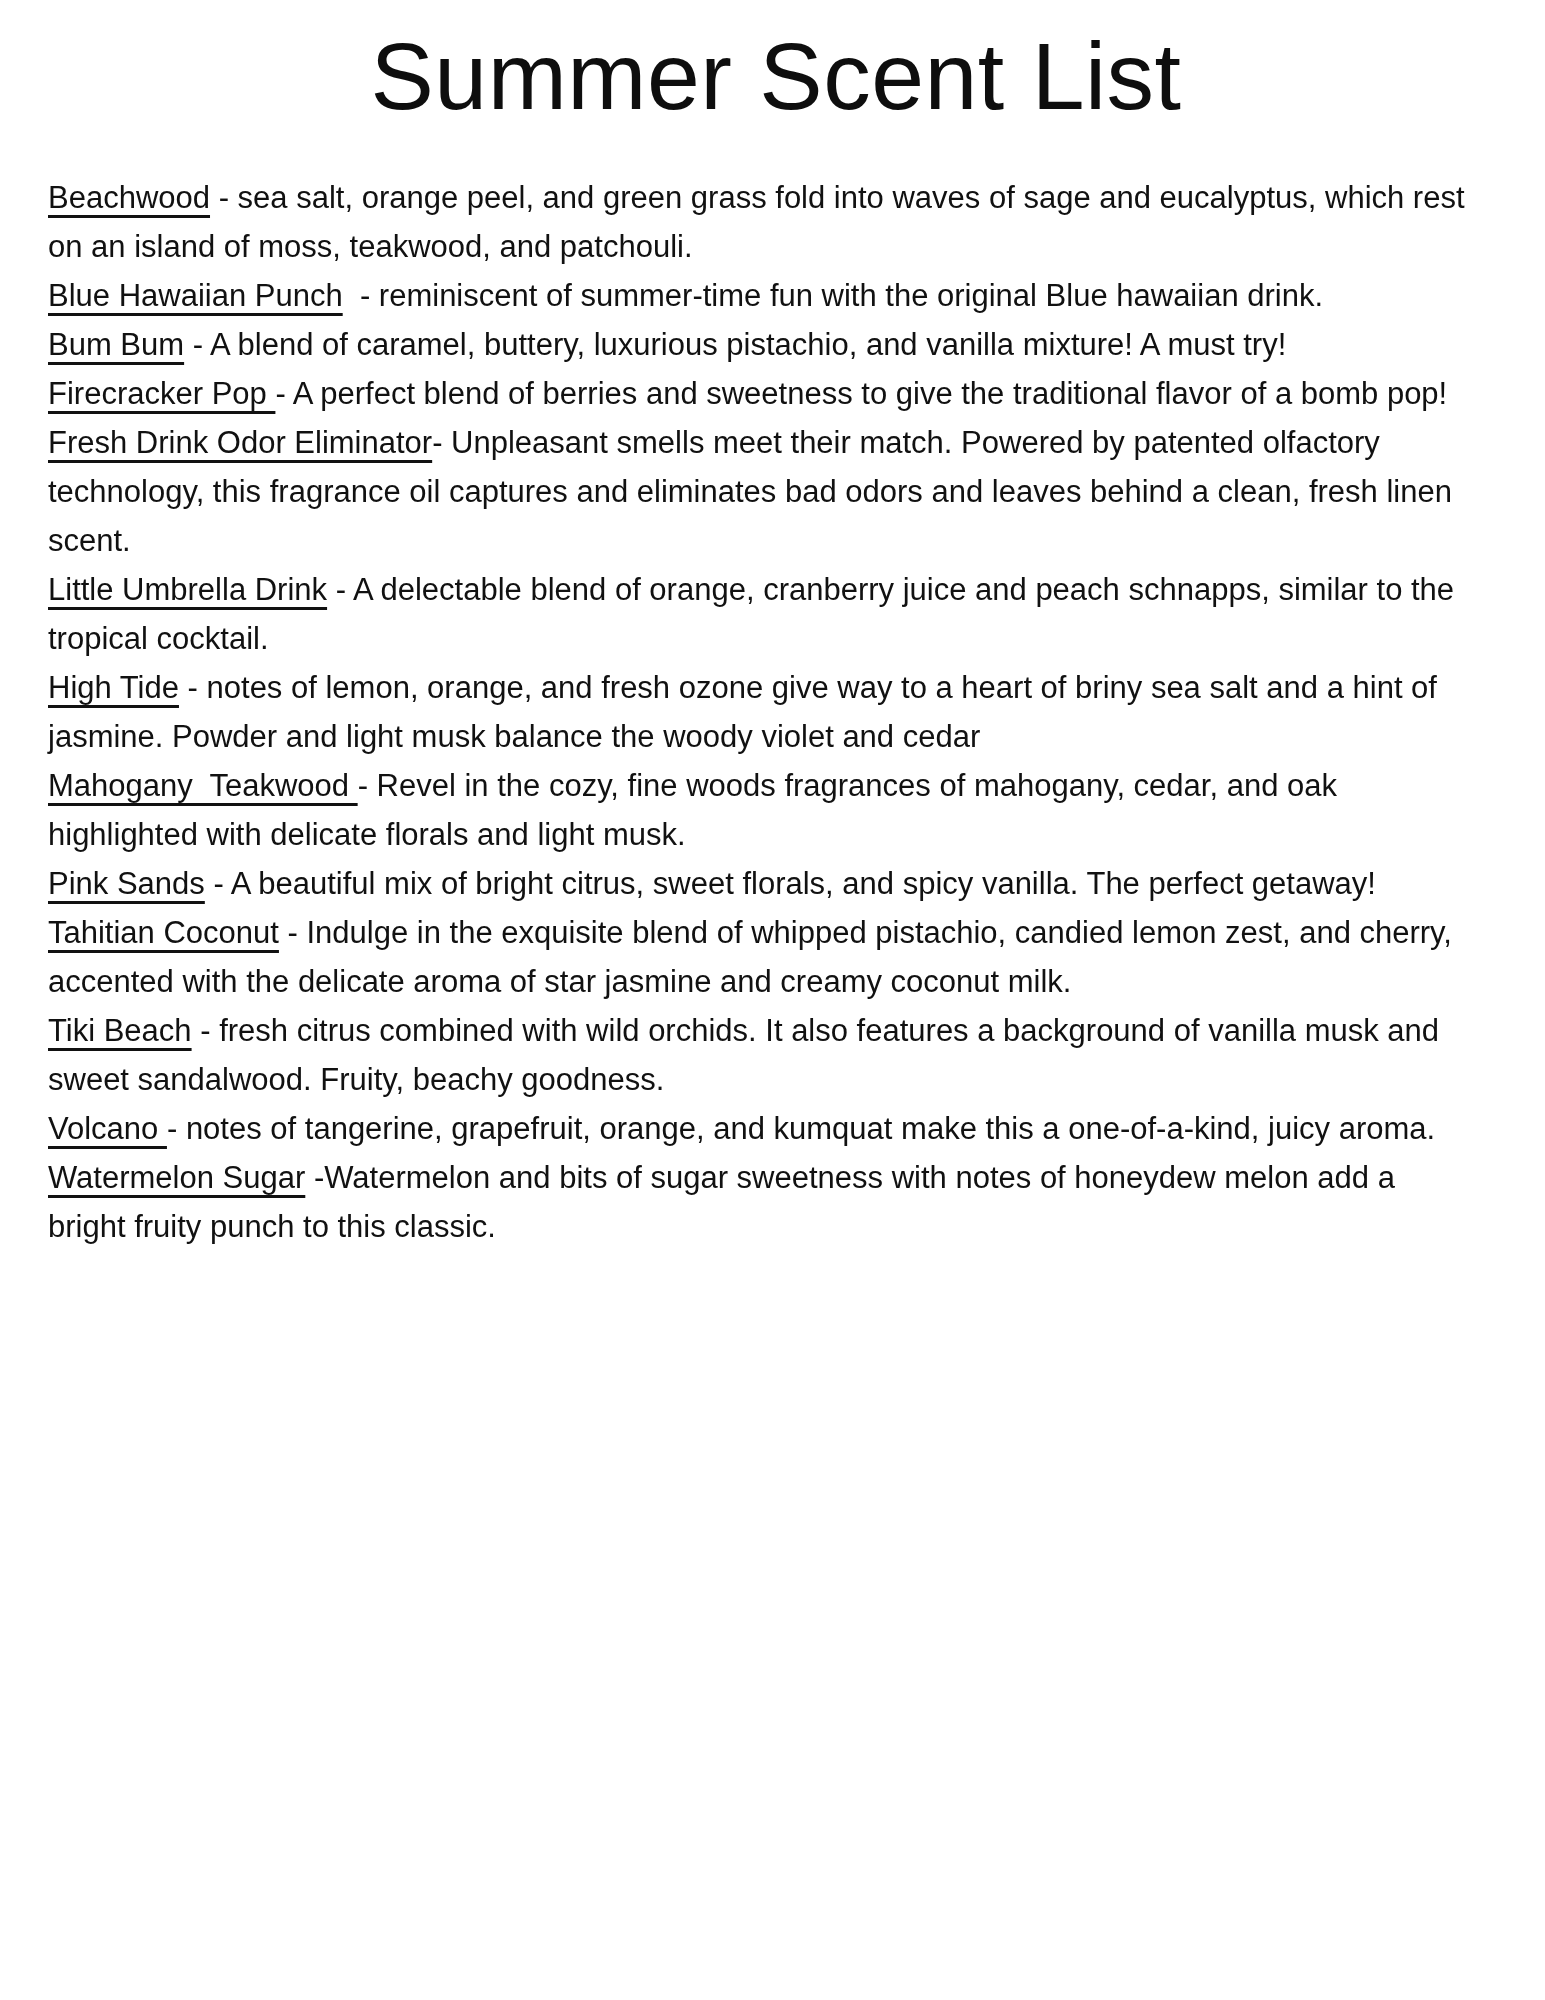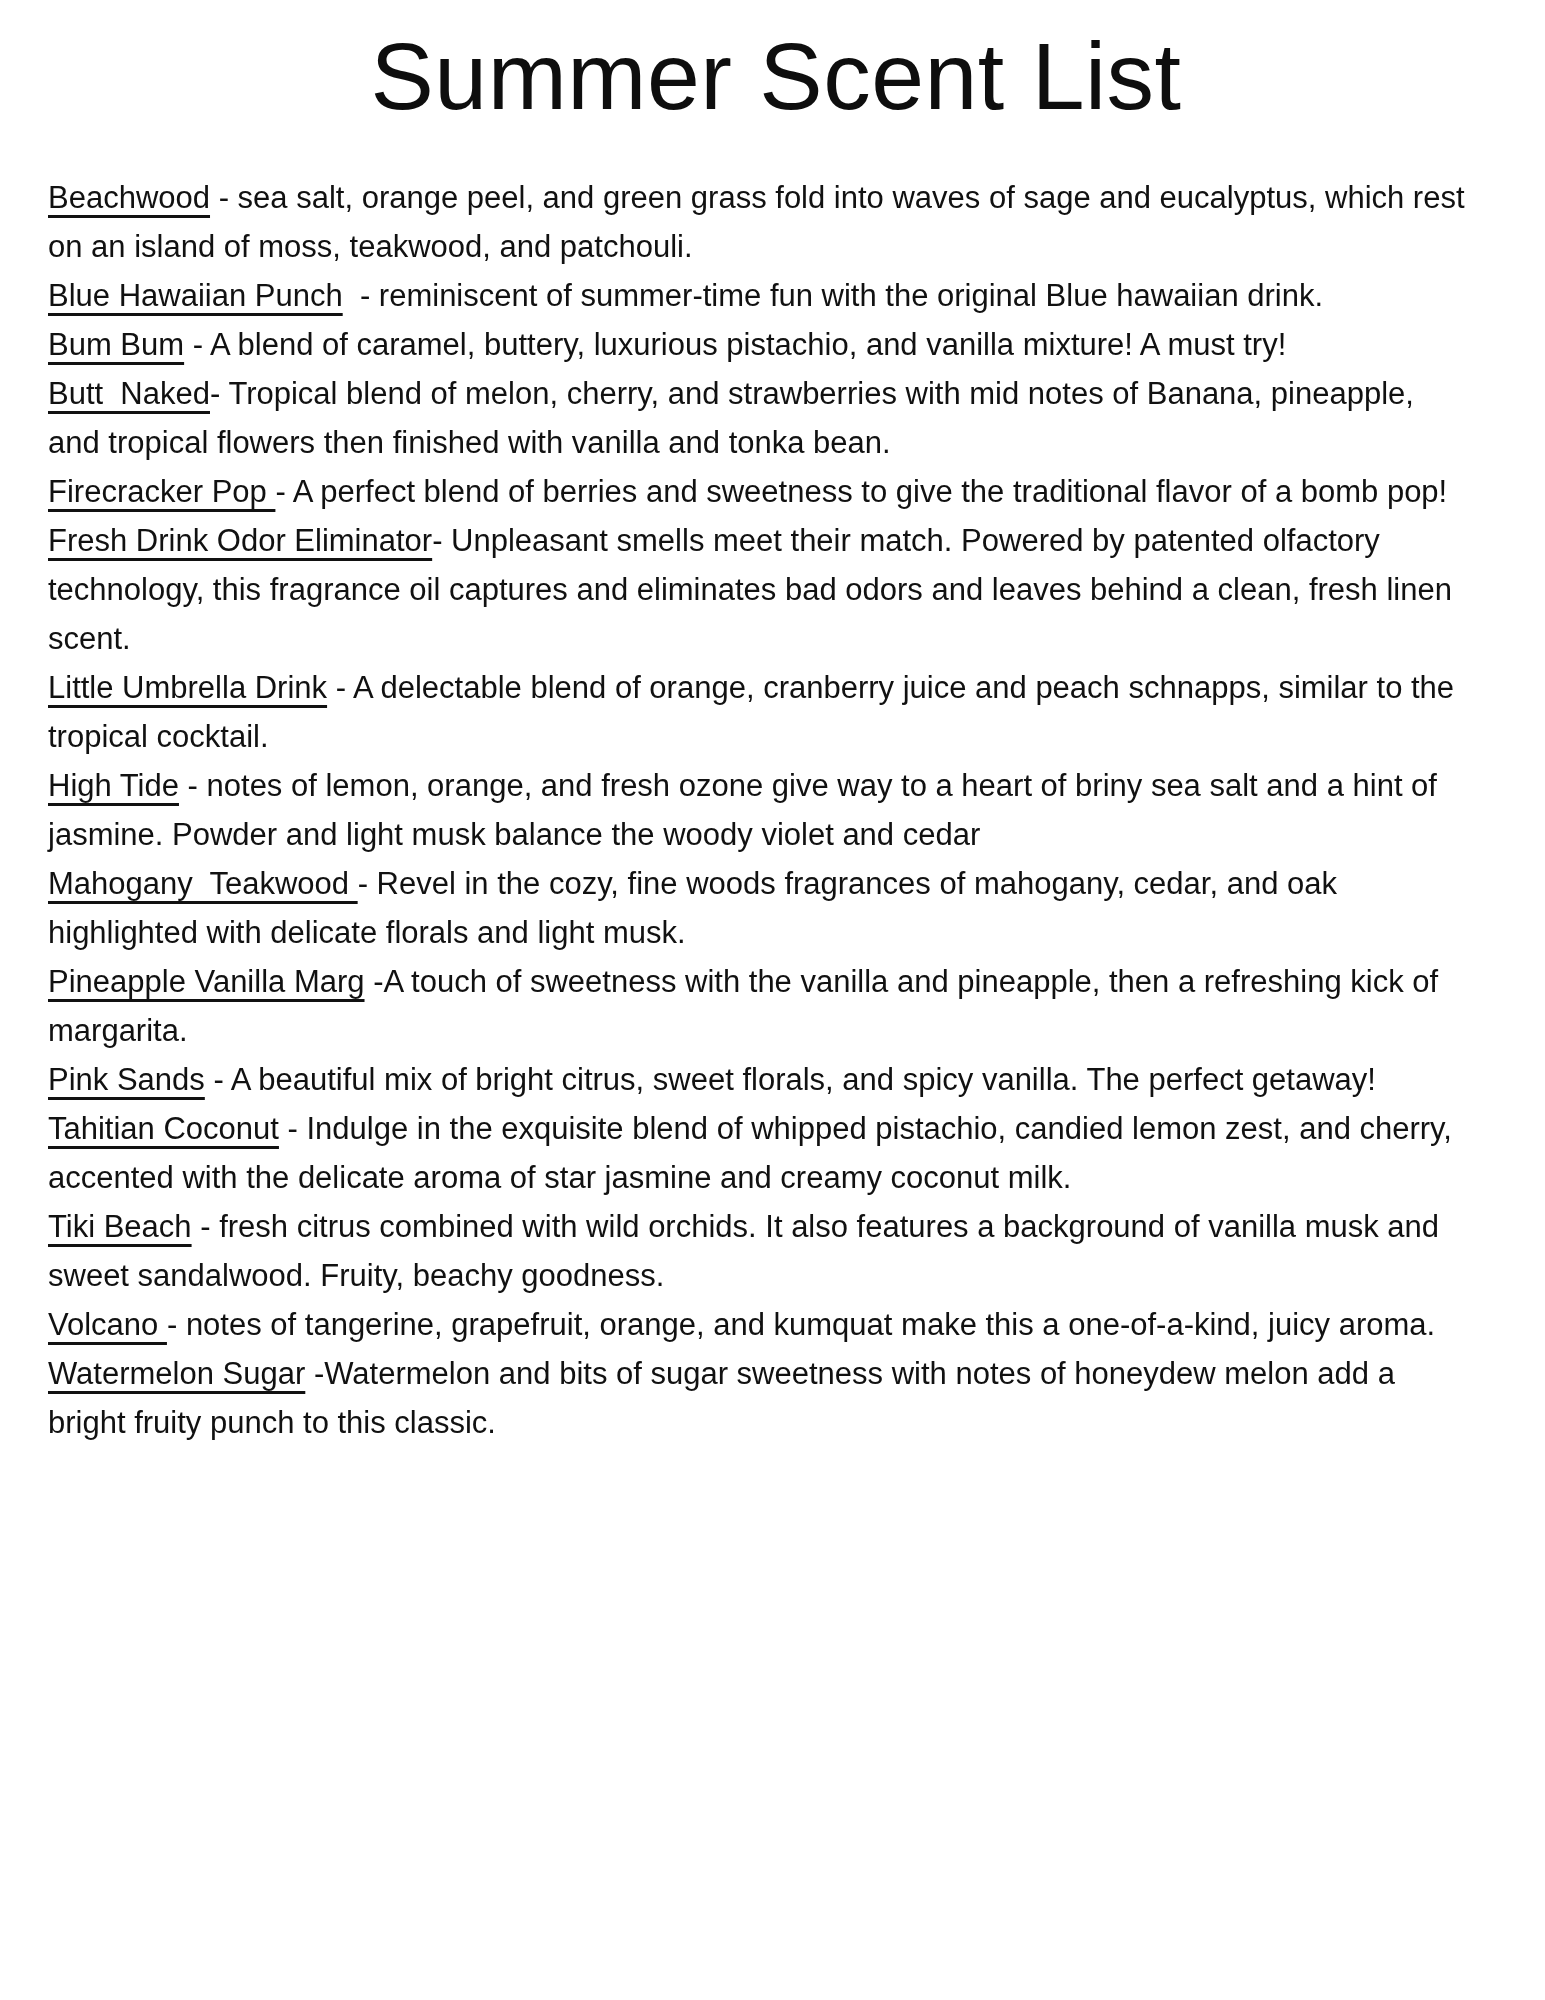--- a/index.html
+++ b/index.html
@@ -53,33 +53,31 @@
 <main class="page">
   <h1 class="page-title">Summer Scent List</h1>
 
   <section class="scent-list">
   <p class="entry"><span class="scent-name">Beachwood</span><span class="scent-sep"> - </span><span class="scent-desc">sea salt, orange peel, and green grass fold into waves of sage and eucalyptus, which rest on an island of moss, teakwood, and patchouli.</span></p>
 
   <p class="entry"><span class="scent-name">Blue Hawaiian Punch</span><span class="scent-sep">  - </span><span class="scent-desc">reminiscent of summer-time fun with the original Blue hawaiian drink.</span></p>
 
   <p class="entry"><span class="scent-name">Bum Bum</span><span class="scent-sep"> - </span><span class="scent-desc">A blend of caramel, buttery, luxurious pistachio, and vanilla mixture! A must try!</span></p>
 
-  <p class="entry"><span class="scent-name">Butt  Naked</span><span class="scent-sep">- </span><span class="scent-desc">Tropical blend of melon, cherry, and strawberries with mid notes of Banana, pineapple, and tropical flowers then finished with vanilla and tonka bean.</span></p>
 
   <p class="entry"><span class="scent-name">Firecracker Pop </span><span class="scent-sep">- </span><span class="scent-desc">A perfect blend of berries and sweetness to give the traditional flavor of a bomb pop!</span></p>
 
   <p class="entry"><span class="scent-name">Fresh Drink Odor Eliminator</span><span class="scent-sep">- </span><span class="scent-desc">Unpleasant smells meet their match. Powered by patented olfactory technology, this fragrance oil captures and eliminates bad odors and leaves behind a clean, fresh linen scent.</span></p>
 
   <p class="entry"><span class="scent-name">Little Umbrella Drink</span><span class="scent-sep"> - </span><span class="scent-desc">A delectable blend of orange, cranberry juice and peach schnapps, similar to the tropical cocktail.</span></p>
 
   <p class="entry"><span class="scent-name">High Tide</span><span class="scent-sep"> - </span><span class="scent-desc">notes of lemon, orange, and fresh ozone give way to a heart of briny sea salt and a hint of jasmine. Powder and light musk balance the woody violet and cedar</span></p>
 
   <p class="entry"><span class="scent-name">Mahogany  Teakwood </span><span class="scent-sep">- </span><span class="scent-desc">Revel in the cozy, fine woods fragrances of mahogany, cedar, and oak highlighted with delicate florals and light musk.</span></p>
 
-  <p class="entry"><span class="scent-name">Pineapple Vanilla Marg</span><span class="scent-sep"> -</span><span class="scent-desc">A touch of sweetness with the vanilla and pineapple, then a refreshing kick of margarita.</span></p>
 
   <p class="entry"><span class="scent-name">Pink Sands</span><span class="scent-sep"> - </span><span class="scent-desc">A beautiful mix of bright citrus, sweet florals, and spicy vanilla. The perfect getaway!</span></p>
 
   <p class="entry"><span class="scent-name">Tahitian Coconut</span><span class="scent-sep"> - </span><span class="scent-desc">Indulge in the exquisite blend of whipped pistachio, candied lemon zest, and cherry, accented with the delicate aroma of star jasmine and creamy coconut milk.</span></p>
 
   <p class="entry"><span class="scent-name">Tiki Beach</span><span class="scent-sep"> - </span><span class="scent-desc">fresh citrus combined with wild orchids. It also features a background of vanilla musk and sweet sandalwood. Fruity, beachy goodness.</span></p>
 
 
   <p class="entry"><span class="scent-name">Volcano </span><span class="scent-sep">- </span><span class="scent-desc">notes of tangerine, grapefruit, orange, and kumquat make this a one-of-a-kind, juicy aroma.</span></p>
 

